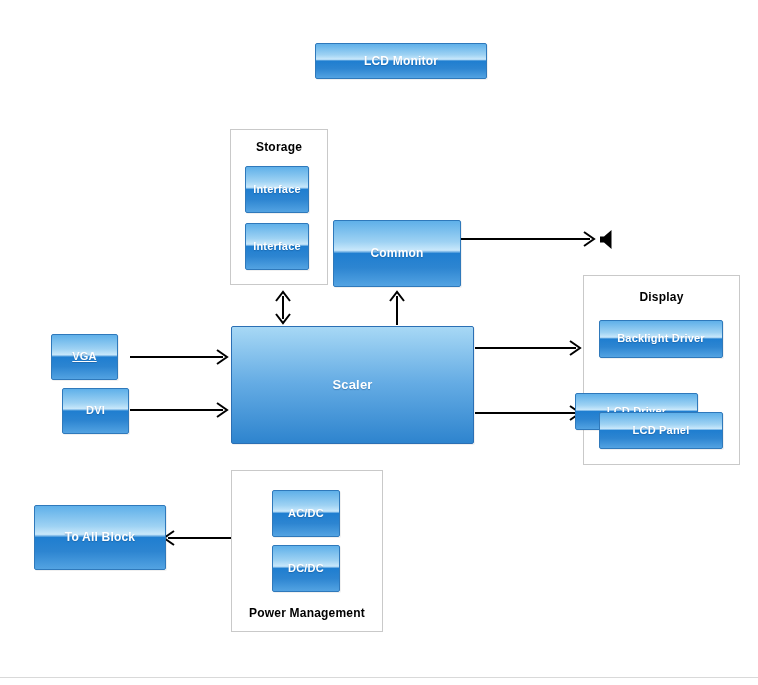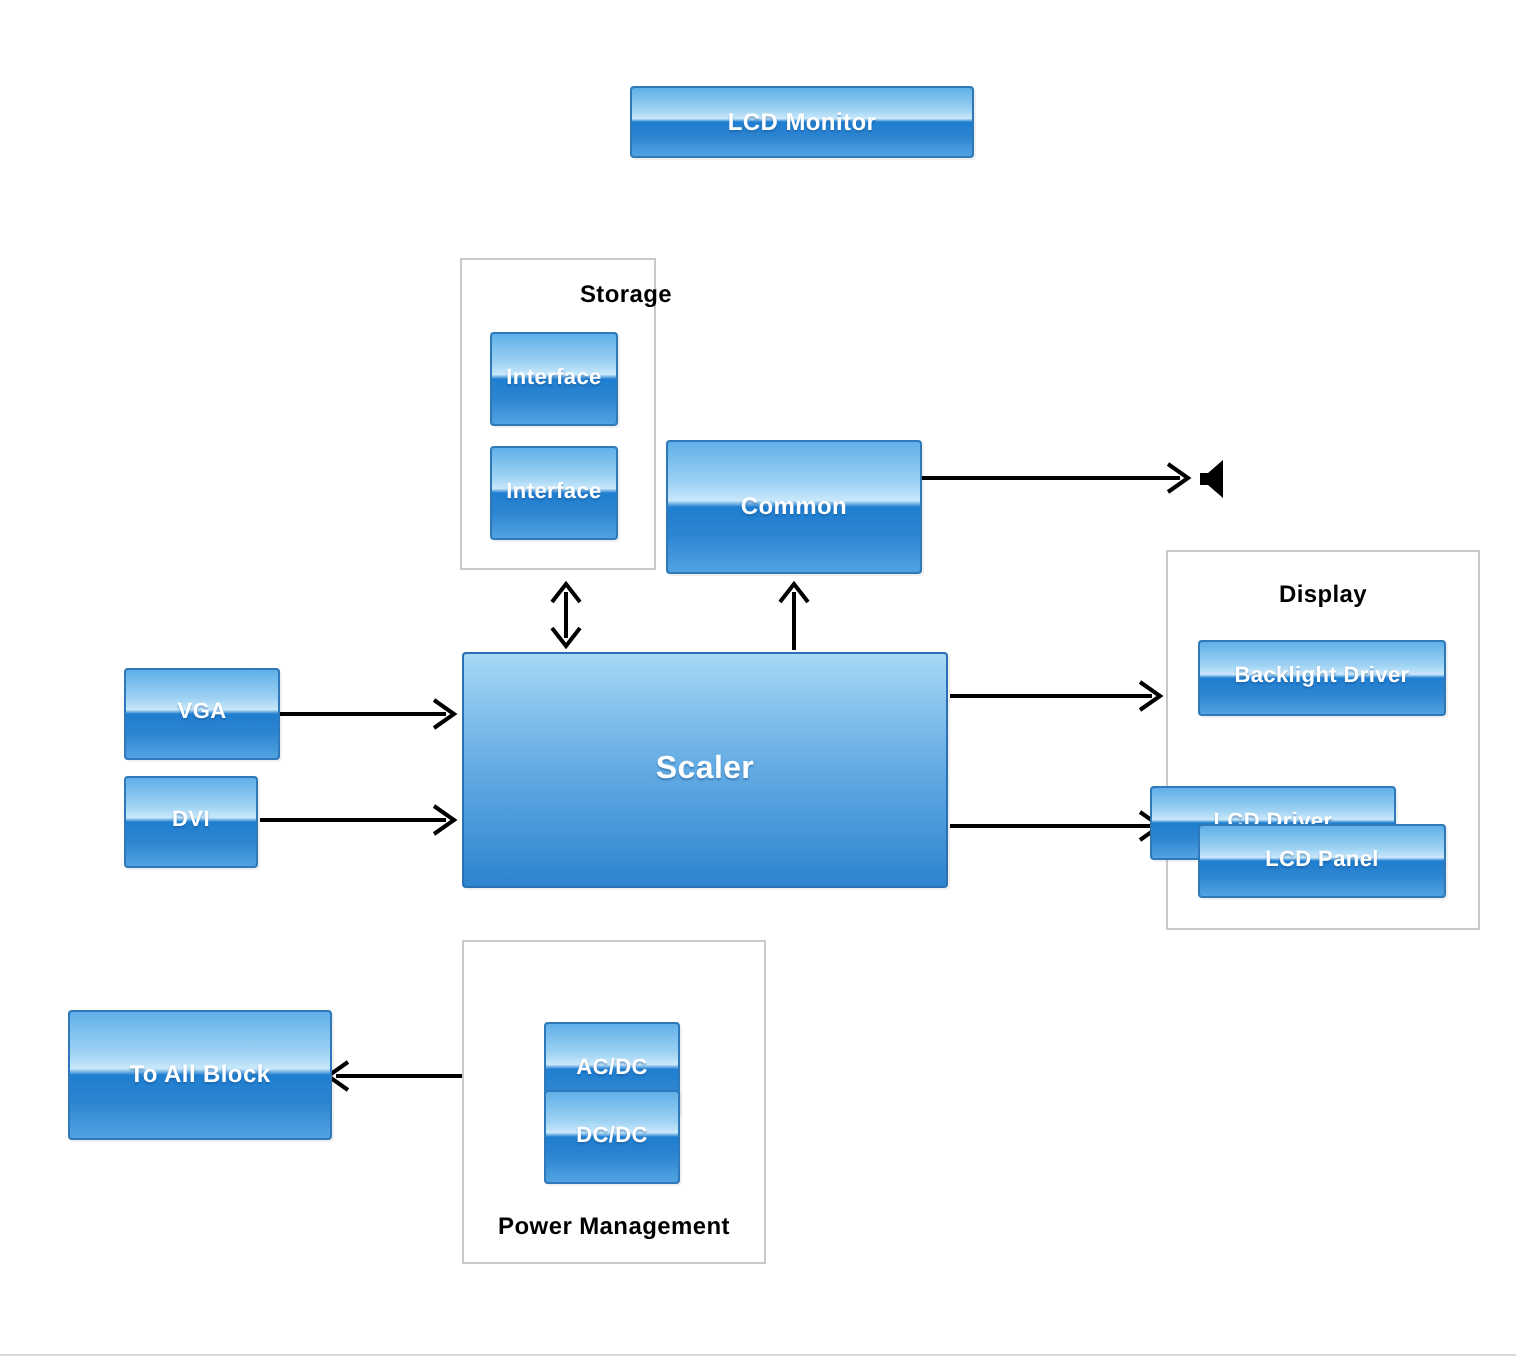--- a/index.html
+++ b/index.html
@@ -27,21 +27,21 @@
     background: linear-gradient(to bottom,
       #5fb0e9 0%, #9ed2f3 32%, #c9e8fb 45%,
       #1f7ed0 50%, #2d85d1 72%, #53a3e2 100%);
     text-shadow: 0 1px 1px rgba(20,80,140,0.45);
     box-shadow: 1px 1px 0 rgba(0,0,0,0.06);
     line-height: 1.25;
   }
   .block.big { font-size: 12px; }
   .block.scaler {
     background: linear-gradient(to bottom, #a7d8f5 0%, #65ace4 48%, #2e84ce 100%);
-    font-size: 16px;
+    font-size: 13px;
     border-color: #2b6fb4;
   }
   .group {
     position: absolute;
     box-sizing: border-box;
     border: 1px solid #c9c9c9;
     background: #ffffff;
   }
   .group-label {
     position: absolute;
@@ -106,39 +106,39 @@
     </g>
   </svg>
 
   <svg class="speaker" style="left:600px; top:230px;" width="13" height="19" viewBox="0 0 13 19">
     <polygon points="0,6.5 4,6.5 11.5,0 11.5,19 4,12.5 0,12.5" fill="#000000"></polygon>
   </svg>
 
   <div class="block big" style="left:315px; top:43px; width:172px; height:36px;">LCD Monitor</div>
 
   <div class="group" style="left:230px; top:129px; width:98px; height:156px;"></div>
-  <div class="group-label" style="left:230px; top:140px; width:98px;padding-left:34px;">Storage</div>
+  <div class="group-label" style="left:230px; top:140px; width:98px;">Storage</div>
   <div class="block" style="left:245px; top:166px; width:64px; height:47px;">Interface</div>
   <div class="block" style="left:245px; top:223px; width:64px; height:47px;">Interface</div>
 
   <div class="block big" style="left:333px; top:220px; width:128px; height:67px;">Common</div>
 
   <div class="group" style="left:583px; top:275px; width:157px; height:190px;"></div>
   <div class="group-label" style="left:583px; top:290px; width:157px;">Display</div>
   <div class="block" style="left:599px; top:320px; width:124px; height:38px; padding:0 17px;">Backlight Driver</div>
   <div class="block" style="left:575px; top:366px; width:123px; height:37px;margin-top:27px;">LCD Driver</div>
   <div class="block" style="left:599px; top:412px; width:124px; height:37px;">LCD Panel</div>
 
-  <div class="block" style="left:62px; top:334px; width:78px; height:46px;">VGA</div>
+  <div class="block" style="left:51px; top:334px; width:67px; height:46px;text-decoration:underline;">VGA</div>
   <div class="block" style="left:62px; top:388px; width:67px; height:46px;">DVI</div>
 
   <div class="block scaler" style="left:231px; top:326px; width:243px; height:118px;">Scaler</div>
 
   <div class="block big" style="left:34px; top:505px; width:132px; height:65px;">To All Block</div>
 
   <div class="group" style="left:231px; top:470px; width:152px; height:162px;"></div>
   <div class="group-label" style="left:231px; top:606px; width:152px;">Power Management</div>
-  <div class="block" style="left:272px; top:490px; width:68px; height:47px;margin-top:21px;">AC/DC</div>
+  <div class="block" style="left:272px; top:490px; width:68px; height:47px;">AC/DC</div>
   <div class="block" style="left:272px; top:545px; width:68px; height:47px;">DC/DC</div>
 
   <div class="divider"></div>
 
 </div>
 
 </body></html>

